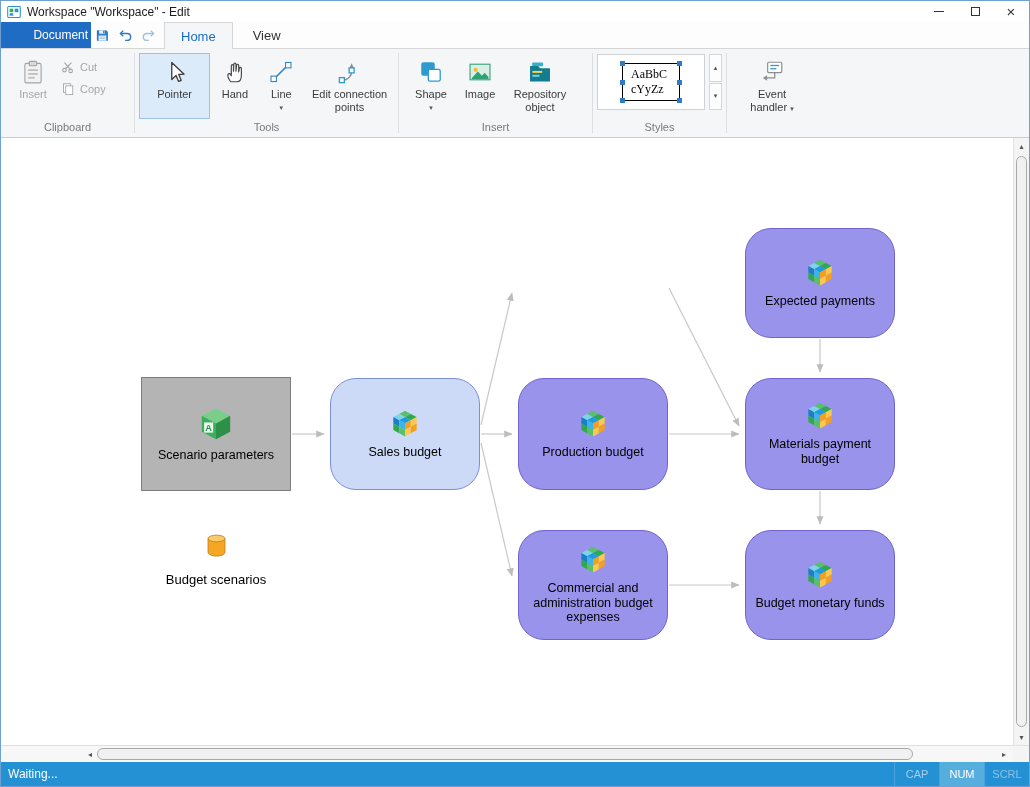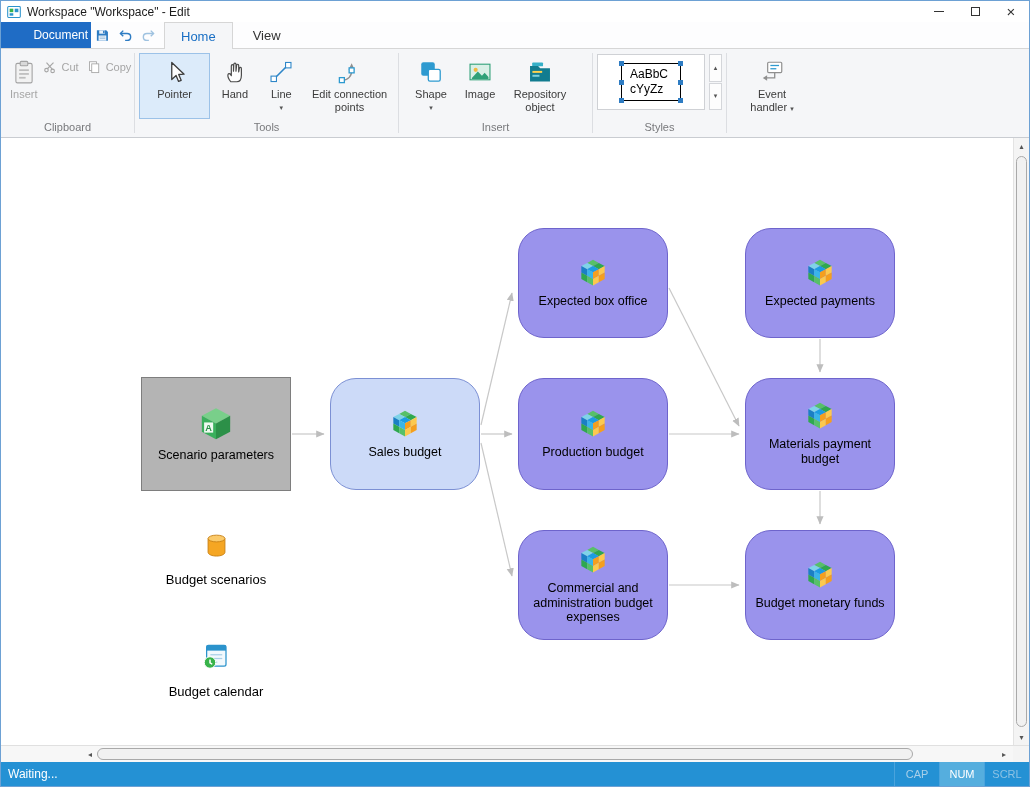--- a/index.html
+++ b/index.html
@@ -37,26 +37,26 @@
   .rgroup { display:flex; flex-direction:column; padding-top:2px; }
   .gbody { flex:1; display:flex; align-items:flex-start; padding:2px 4px; gap:2px; }
   .glabel { height:16px; font-size:11px; color:#78797c; text-align:center; line-height:13px; }
   .vsep { width:1px; background:#dcdee2; margin:4px 0; }
   .bigbtn { display:flex; flex-direction:column; align-items:center; gap:3px; padding-top:5px; height:66px;
             font-size:11px; color:#3b3b3b; text-align:center; line-height:1.15; border:1px solid transparent; }
   .bigbtn.selected { background:#dcebfa; border-color:#9cc2e8; }
   .bigbtn.disabled { color:#a6a6a6; }
   .icon24 { width:26px; height:26px; flex:0 0 auto; }
   .caret { font-size:7px; color:#555; line-height:1; }
-  .smallcol { display:flex; gap:8px; padding:7px 2px; }
+  .smallcol { display:flex; flex-direction:column; gap:8px; padding:7px 2px; }
   .smallbtn { display:flex; align-items:center; gap:5px; font-size:11px; color:#a6a6a6; }
   .icon14 { width:14px; height:14px; flex:0 0 auto; }
   .styles-body { padding:3px 4px; display:flex; align-items:flex-start; }
   .gallery { width:108px; height:56px; background:#fff; border:1px solid #cfd1d5; display:flex; align-items:center; justify-content:center; }
-  .style-item { position:relative; border:1.5px solid #000; padding:3px 12px 3px 8px; background:#fff; }
+  .style-item { position:relative; border:1.5px solid #000; padding:3px 12px 3px 8px; background:#fff;font-family:Liberation Serif, serif; }
   .style-text { font-size:12px; color:#000; line-height:1.25; }
   .handle { position:absolute; width:5px; height:5px; background:#2e7cc3; }
   .h-tl{left:-3px;top:-3px} .h-tr{right:-3px;top:-3px} .h-bl{left:-3px;bottom:-3px} .h-br{right:-3px;bottom:-3px}
   .h-ml{left:-3px;top:calc(50% - 2.5px)} .h-mr{right:-3px;top:calc(50% - 2.5px)}
   .gallery-scroll { width:13px; height:56px; display:flex; flex-direction:column; gap:1px; margin-left:2px; }
   .gsbtn { flex:1; background:#fdfdfd; border:1px solid #d4d6da; font-size:7px; color:#555;
            display:flex; align-items:center; justify-content:center; }
 
   
   .main { position:relative; flex:1; background:#fff; overflow:hidden; }
@@ -416,26 +416,20 @@
       <span>Scenario parameters</span>
     </div>
 
     <div class="node blue" style="left:329px;top:240px">
       <svg class="node-icon">
           <use href="#sym-cube"></use>
         </svg>
       <span>Sales budget</span>
     </div>
 
-    <div class="node purple" style="left:517px;top:90px">
-      <svg class="node-icon">
-          <use href="#sym-cube"></use>
-        </svg>
-      <span>Expected box office</span>
-    </div>
 
     <div class="node purple" style="left:744px;top:90px">
       <svg class="node-icon">
           <use href="#sym-cube"></use>
         </svg>
       <span>Expected payments</span>
     </div>
 
     <div class="node purple" style="left:517px;top:240px;height:112px">
       <svg class="node-icon">
@@ -465,26 +459,20 @@
       <span>Budget monetary funds</span>
     </div>
 
     <div class="freeitem" style="left:140px;top:394px">
       <svg class="fi-icon">
           <use href="#sym-db"></use>
         </svg>
       <span>Budget scenarios</span>
     </div>
 
-    <div class="freeitem" style="left:140px;top:503px">
-      <svg class="fi-icon" style="width:30px;height:30px">
-          <use href="#sym-cal"></use>
-        </svg>
-      <span>Budget calendar</span>
-    </div>
 
     <div class="vscroll">
       <div class="sbtn">▴</div>
       <div class="vtrack">
         <div class="vthumb"></div>
       </div>
       <div class="sbtn">▾</div>
     </div>
   </div>
 

